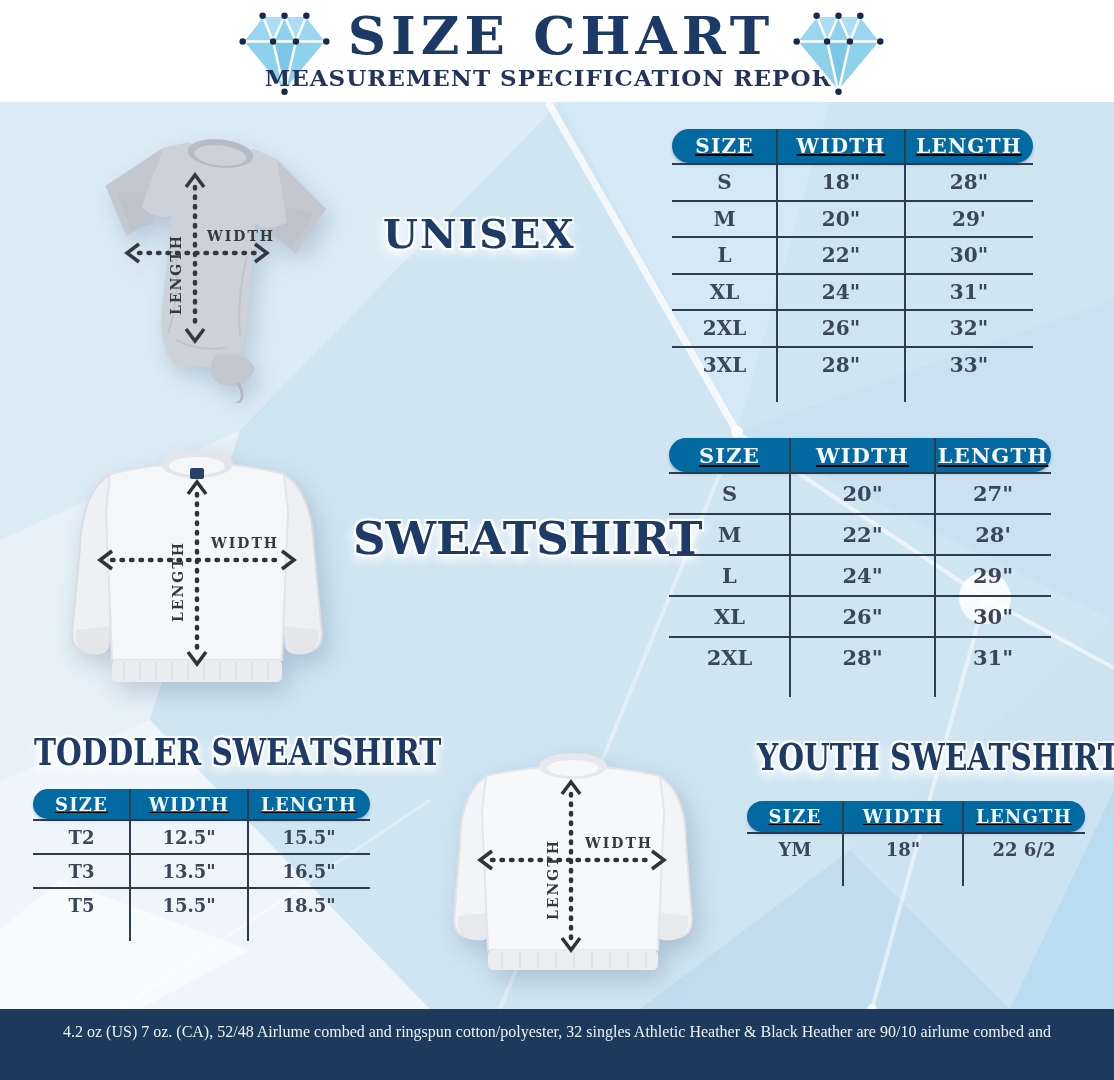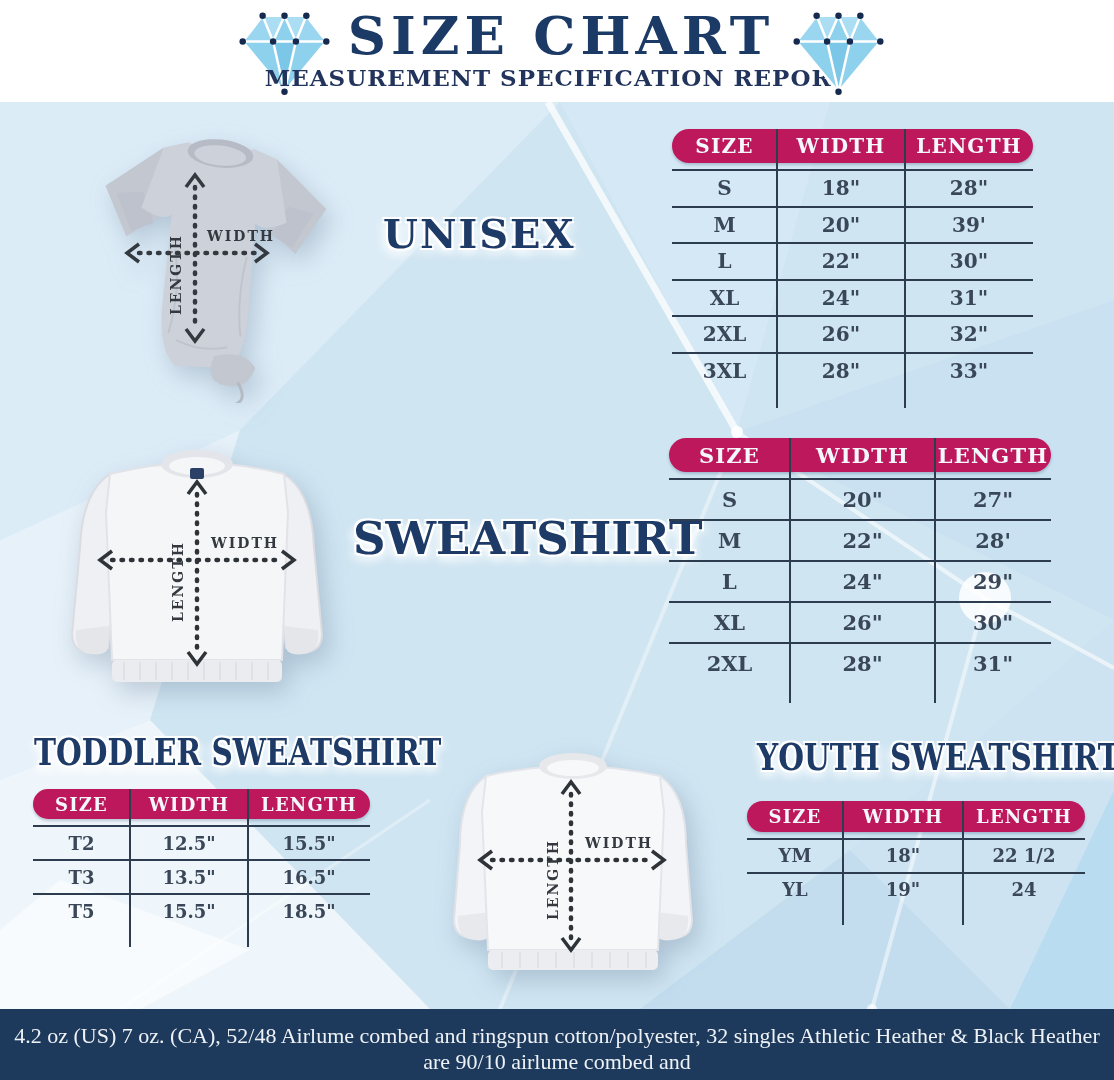--- a/index.html
+++ b/index.html
@@ -28,22 +28,22 @@
   .h-toddler{left:34px;top:729px;font-size:37px;transform:scale(.8,1.02);transform-origin:left top;}
   .h-youth{left:757px;top:734px;font-size:37px;transform:scale(.8,1.02);transform-origin:left top;}
 
   
   .size-table{position:absolute;z-index:3;padding-bottom:20px;}
   .size-table::before,.size-table::after{content:"";position:absolute;top:0;bottom:0;width:2px;
       background:#2d3c4e;z-index:4;}
   .size-table::before{left:calc(var(--c1) - 1px);}
   .size-table::after{left:calc(var(--c1) + var(--c2) - 1px);}
   .t-head{display:grid;grid-template-columns:var(--c1) var(--c2) var(--c3);height:var(--headh);
-      align-items:center;background:#be185d;border-radius:17px;margin-bottom:6px;position:relative;z-index:2;
-      box-shadow:0 2px 3px rgba(30,59,99,.25);}
+      align-items:center;background:#0369a1;border-radius:17px;position:relative;z-index:2;
+      box-shadow:0 2px 3px rgba(30,59,99,.25);text-decoration:underline;}
   .t-hcell{text-align:center;color:#f4f7fb;font-weight:bold;font-size:var(--headfs);letter-spacing:1.2px;}
   .t-row{display:grid;grid-template-columns:var(--c1) var(--c2) var(--c3);height:var(--rowh);
       align-items:center;border-top:2px solid #2d3c4e;}
   .t-cell{text-align:center;color:#3a4759;font-weight:bold;font-size:var(--cellfs);}
   .tbl-unisex{left:672px;top:129px;width:361px;--c1:105px;--c2:128px;--c3:128px;
       --headh:34px;--rowh:34.5px;--headfs:20px;--cellfs:20px;}
   .tbl-sweatshirt{left:669px;top:438px;width:382px;--c1:121px;--c2:145px;--c3:116px;
       --headh:34px;--rowh:39px;--headfs:21px;--cellfs:21px;}
   .tbl-toddler{left:33px;top:789px;width:337px;--c1:97px;--c2:118px;--c3:122px;
       --headh:30px;--rowh:32px;--headfs:18px;--cellfs:18px;}
@@ -52,21 +52,21 @@
 
   
   .garment{position:absolute;z-index:1;filter:drop-shadow(6px 10px 12px rgba(80,100,130,.28));}
   .g-tee{left:55px;top:103px;width:310px;height:300px;}
   .g-sweat{left:46px;top:408px;width:302px;height:300px;}
   .g-kids{left:430px;top:714px;width:286px;height:286px;}
   .dim-label{font-family:"DejaVu Serif",serif;font-weight:bold;font-size:14px;letter-spacing:2px;fill:#33393f;}
 
   
   .footer{position:absolute;left:0;bottom:0;width:1114px;height:71px;background:#1d3a5c;z-index:5;
-      color:#eef2f6;font-family:"Liberation Serif",serif;font-size:22px;text-align:center;}
+      color:#eef2f6;font-family:"Liberation Serif",serif;font-size:16px;text-align:center;}
   .footer .l1{margin:14px 0 0 0;} .footer .l2{margin:5px 0 0 0;}
 </style>
 </head>
 <body>
 
 <div class="canvas">
 
   <svg class="bg" viewBox="0 0 1114 1080" preserveAspectRatio="none">
     <rect x="0" y="0" width="1114" height="1080" fill="#cfe5f2"></rect>
     <polygon points="0,102 560,102 240,430 0,540" fill="#dcecf7"></polygon>
@@ -267,21 +267,21 @@
         <div class="t-hcell">LENGTH</div>
       </div>
       <div class="t-row">
         <div class="t-cell">S</div>
         <div class="t-cell">18"</div>
         <div class="t-cell">28"</div>
       </div>
       <div class="t-row">
         <div class="t-cell">M</div>
         <div class="t-cell">20"</div>
-        <div class="t-cell">39'</div>
+        <div class="t-cell">29'</div>
       </div>
       <div class="t-row">
         <div class="t-cell">L</div>
         <div class="t-cell">22"</div>
         <div class="t-cell">30"</div>
       </div>
       <div class="t-row">
         <div class="t-cell">XL</div>
         <div class="t-cell">24"</div>
         <div class="t-cell">31"</div>
@@ -353,26 +353,21 @@
     </div>
   <div class="size-table tbl-youth">
       <div class="t-head">
         <div class="t-hcell">SIZE</div>
         <div class="t-hcell">WIDTH</div>
         <div class="t-hcell">LENGTH</div>
       </div>
       <div class="t-row">
         <div class="t-cell">YM</div>
         <div class="t-cell">18"</div>
-        <div class="t-cell">22 1/2</div>
-      </div>
-      <div class="t-row">
-        <div class="t-cell">YL</div>
-        <div class="t-cell">19"</div>
-        <div class="t-cell">24</div>
+        <div class="t-cell">22 6/2</div>
       </div>
     </div>
 
   <div class="footer">
     <p class="l1">4.2 oz (US) 7 oz. (CA), 52/48 Airlume combed and ringspun cotton/polyester, 32 singles Athletic Heather &amp; Black Heather are 90/10 airlume combed and</p>
   </div>
 
 </div>
 
 </body></html>

